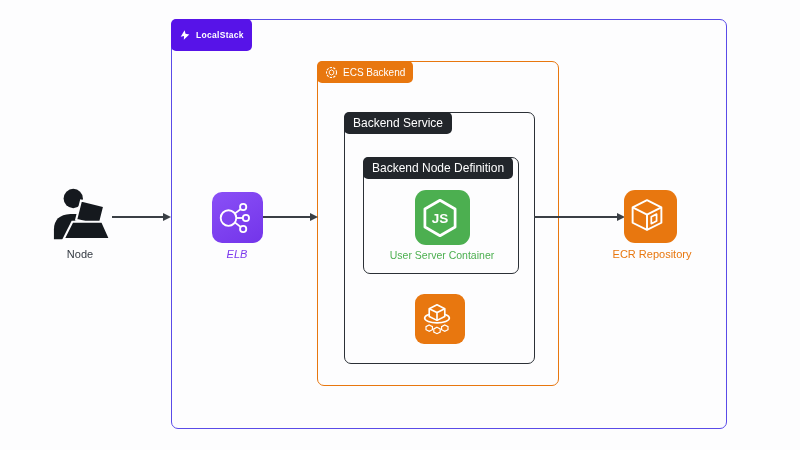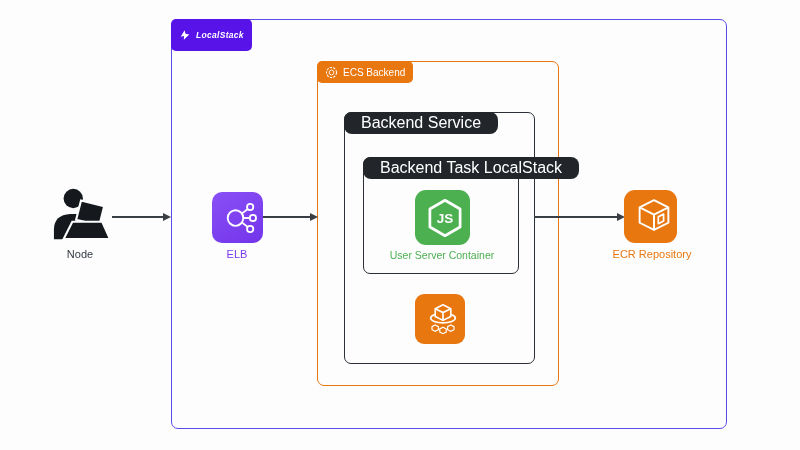--- a/index.html
+++ b/index.html
@@ -11,37 +11,37 @@
   
   .group-box{position:absolute;border-radius:7px;background:transparent;}
   .box-localstack{left:171px;top:19px;width:554px;height:408px;border:1.6px solid var(--localstack-border);}
   .box-ecs{left:317px;top:61px;width:240px;height:323px;border:1.6px solid var(--aws-orange);}
   .box-service{left:344px;top:112px;width:189px;height:250px;border:1.6px solid var(--dark-border);}
   .box-taskdef{left:363px;top:157px;width:154px;height:115px;border:1.6px solid var(--dark-border);}
   
   .badge{position:absolute;height:22px;display:flex;align-items:center;gap:5px;
     border-radius:5px;color:#fff;white-space:nowrap;box-sizing:border-box;}
   .badge-localstack{left:171px;top:19px;background:var(--localstack-badge);padding:16px 8px;
-    font-size:8.5px;font-weight:bold;letter-spacing:.3px;font-style:italic;}
+    font-size:8.5px;font-weight:bold;letter-spacing:.3px;}
   .badge-ecs{left:317px;top:61px;background:var(--aws-orange);padding:0 8px;font-size:10px;}
-  .badge-dark{background:var(--dark-badge);padding:0 17px;font-size:16px;border-radius:8px;}
+  .badge-dark{background:var(--dark-badge);padding:0 9px;font-size:12px;}
   .badge-service{left:344px;top:112px;}
   .badge-taskdef{left:363px;top:157px;}
   
-  .icon-tile{position:absolute;display:flex;align-items:center;justify-content:flex-end;}
+  .icon-tile{position:absolute;display:flex;align-items:center;justify-content:flex-start;}
   .icon-elb{left:212px;top:192px;width:51px;height:51px;border-radius:10px;
     background:linear-gradient(150deg,var(--elb-purple-start),var(--elb-purple-end));}
   .icon-node{left:415px;top:190px;width:55px;height:55px;border-radius:11px;background:var(--node-green);}
   .icon-ecs-service{left:415px;top:294px;width:50px;height:50px;border-radius:9px;background:var(--aws-orange);}
   .icon-ecr{left:624px;top:190px;width:53px;height:53px;border-radius:11px;background:var(--aws-orange);}
   .icon-user{left:52px;top:188px;width:58px;height:52px;}
   
   .node-label{position:absolute;text-align:center;font-size:11px;}
   .lbl-user{left:48px;top:248px;width:64px;color:var(--user-label);}
-  .lbl-elb{left:197px;top:248px;width:80px;color:var(--elb-label);}
+  .lbl-elb{left:197px;top:248px;width:80px;color:var(--elb-label);font-style:italic;}
   .lbl-nodejs{left:362px;top:249px;width:160px;color:var(--node-green);font-size:10.5px;}
   .lbl-ecr{left:600px;top:248px;width:104px;color:var(--aws-orange);text-align:center;}
   
   .aline{position:absolute;top:216px;height:2px;background:var(--arrow);}
   .ahead{position:absolute;top:212.5px;width:0;height:0;
     border-top:4.5px solid transparent;border-bottom:4.5px solid transparent;
     border-left:8px solid var(--arrow);}
   .fill-orange{fill:var(--aws-orange);}
   .fill-user{fill:var(--user-silhouette);}
   .stroke-bg{stroke:var(--canvas-bg,#FDFDFE);}
@@ -69,21 +69,21 @@
       <path d="M7 4.2 L9.4 5.6 L9.4 8.4 L7 9.8 L4.6 8.4 L4.6 5.6 Z" fill="none" stroke="#fff" stroke-width="1"></path>
     </svg>
     <span>ECS Backend</span>
   </div>
 
   <div class="badge badge-dark badge-service">
     <span>Backend Service</span>
   </div>
 
   <div class="badge badge-dark badge-taskdef">
-    <span>Backend Task LocalStack</span>
+    <span>Backend Node Definition</span>
   </div>
 
   <div class="icon-tile icon-user">
     <svg width="58" height="52" viewBox="0 0 60 52">
       <circle class="fill-user" cx="22" cy="10" r="10"></circle>
       <path class="fill-user" d="M2 52 L2 42 Q2 27 19 26 L28 26 L28 52 Z"></path>
       <polygon class="fill-user stroke-bg" points="30,12 54,18 49,38 25,32" stroke-width="2.2"></polygon>
       <polygon class="fill-user stroke-bg" points="12,52 60,52 52,34 21,34" stroke-width="2.2"></polygon>
     </svg>
   </div>

